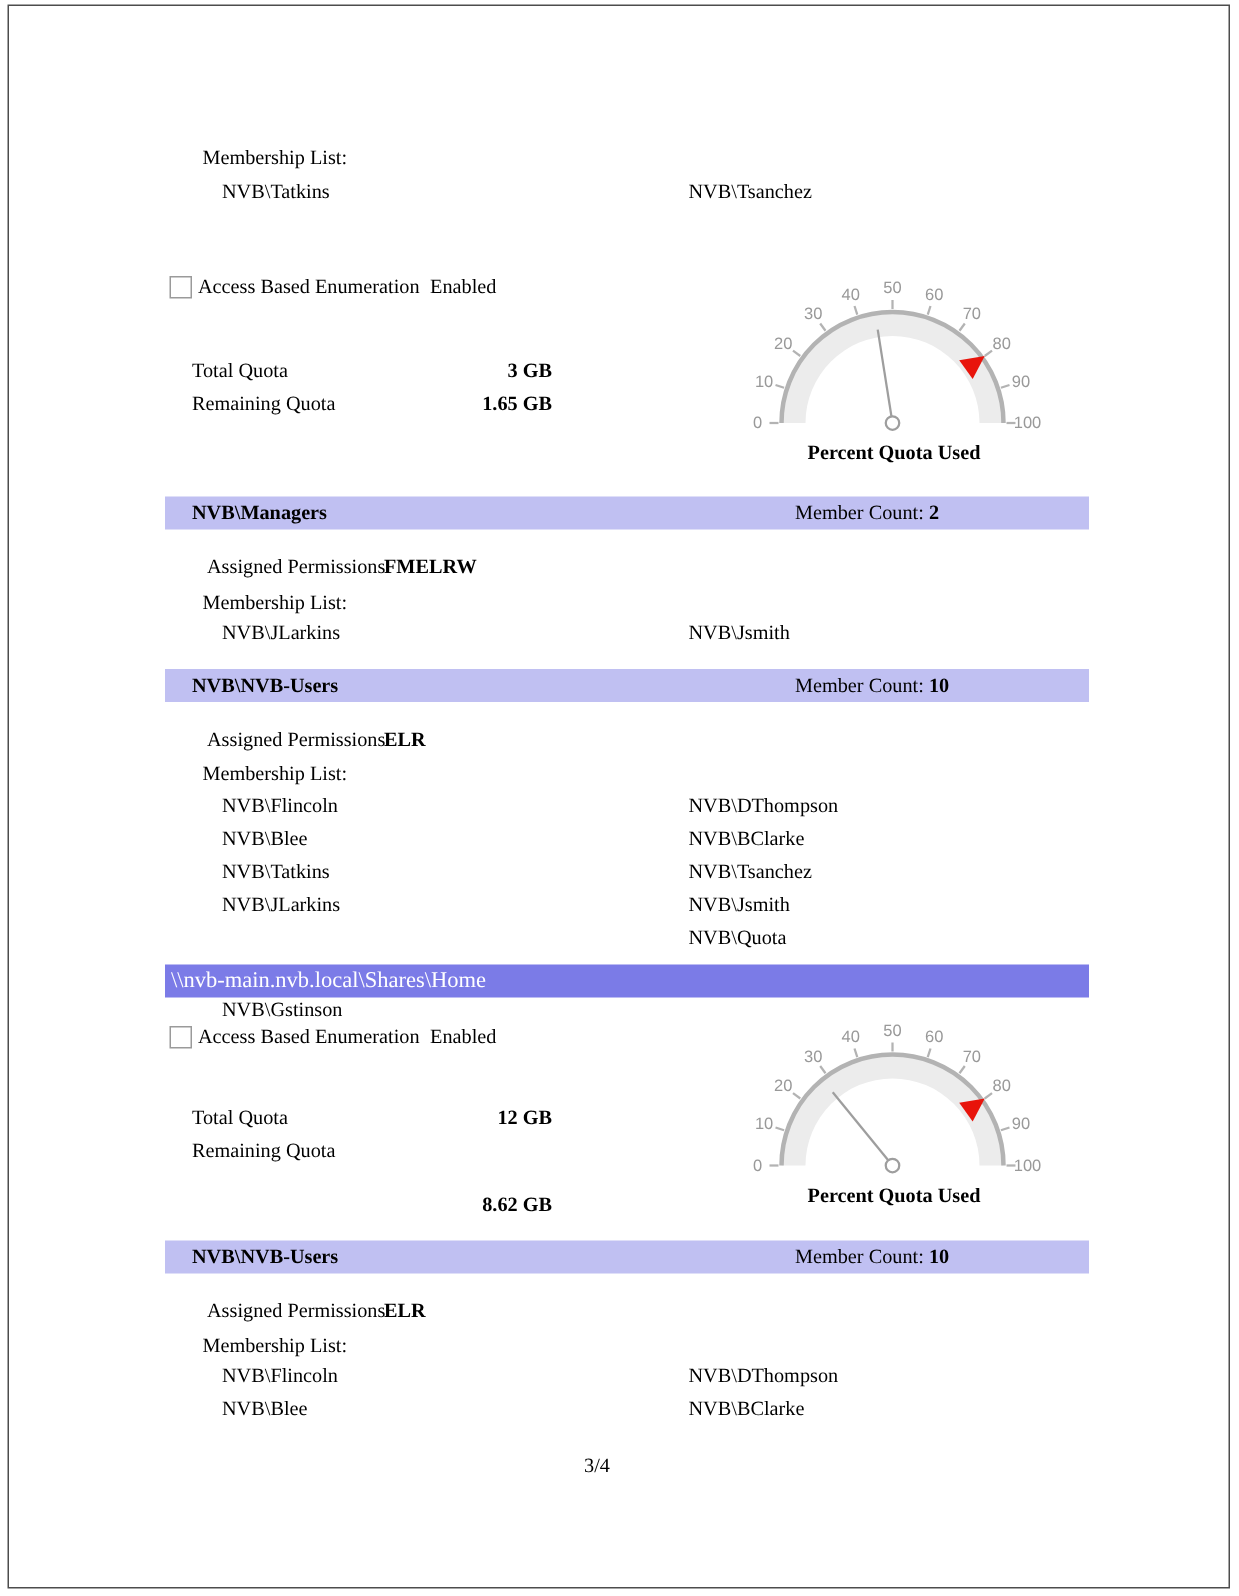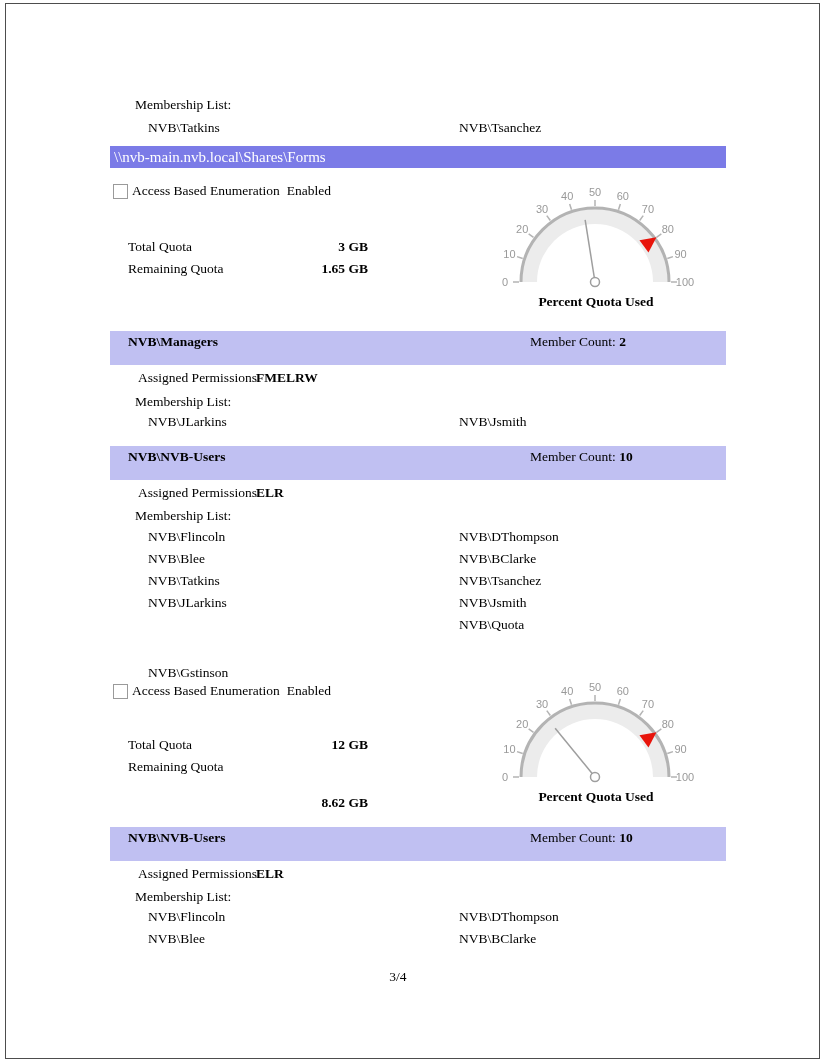--- a/index.html
+++ b/index.html
@@ -4,21 +4,21 @@
 <style>
   html,body{margin:0;padding:0;background:#fff;}
   .page{position:relative;width:826px;height:1064px;background:#ffffff;
         font-family:"Liberation Serif","DejaVu Serif",serif;color:#000;overflow:hidden;}
   .page-border{position:absolute;left:5px;top:3px;width:813px;height:1054px;
         border:1px solid #4d4d4d;pointer-events:none;}
   .t{position:absolute;font-size:13.5px;line-height:15px;white-space:nowrap;}
   .b{font-weight:bold;}
   .share-bar{position:absolute;left:110px;width:616px;height:22px;color:#fff;
         font-size:15px;line-height:22px;padding-left:4px;box-sizing:border-box;}
-  .group-bar{position:absolute;left:110px;width:616px;height:34px;
+  .group-bar{position:absolute;left:110px;width:616px;height:22px;
         font-size:13.5px;line-height:22px;}
   .group-name{position:absolute;left:18px;top:0;font-weight:bold;}
   .group-count{position:absolute;left:420px;top:0;}
   .checkbox{position:absolute;width:13px;height:13px;background:#fff;
         border:1px solid #9a9a9a;box-sizing:content-box;}
   .quota-val{position:absolute;left:240px;width:128px;text-align:right;
         font-weight:bold;font-size:13.5px;line-height:15px;}
   .gauge-svg{position:absolute;overflow:visible;}
   .gauge-title{position:absolute;left:500px;width:192px;text-align:center;
         font-weight:bold;font-size:13.5px;}
@@ -27,23 +27,20 @@
 </head>
 <body>
 
 <div class="page">
   <div class="page-border"></div>
 
   <div class="t" style="left:135px;top:97px;">Membership List:</div>
   <div class="t" style="left:148px;top:120px;">NVB\Tatkins</div>
   <div class="t" style="left:459px;top:120px;">NVB\Tsanchez</div>
 
-  <div class="share-bar" style="top:146px;background:#7b7be7;">
-    <span>\\nvb-main.nvb.local\Shares\Forms</span>
-  </div>
 
   <span class="checkbox" style="left:113px;top:184px;"></span>
   <div class="t" style="left:132px;top:183px;">
     <span>Access Based Enumeration</span><span style="display:inline-block;width:7px;"></span><span>Enabled</span>
   </div>
 
   <div class="t" style="left:128px;top:239px;">Total Quota</div>
   <div class="quota-val" style="top:239px;">3 GB</div>
   <div class="t" style="left:128px;top:261px;">Remaining Quota</div>
   <div class="quota-val" style="top:261px;">1.65 GB</div>
@@ -100,20 +97,23 @@
   <div class="t" style="left:459px;top:529px;">NVB\DThompson</div>
   <div class="t" style="left:148px;top:551px;">NVB\Blee</div>
   <div class="t" style="left:459px;top:551px;">NVB\BClarke</div>
   <div class="t" style="left:148px;top:573px;">NVB\Tatkins</div>
   <div class="t" style="left:459px;top:573px;">NVB\Tsanchez</div>
   <div class="t" style="left:148px;top:595px;">NVB\JLarkins</div>
   <div class="t" style="left:459px;top:595px;">NVB\Jsmith</div>
   <div class="t" style="left:148px;top:620px;margin-top:45px;">NVB\Gstinson</div>
   <div class="t" style="left:459px;top:617px;">NVB\Quota</div>
 
+  <div class="share-bar" style="top:643px;background:#7b7be7;">
+    <span>\\nvb-main.nvb.local\Shares\Home</span>
+  </div>
 
   <span class="checkbox" style="left:113px;top:684px;"></span>
   <div class="t" style="left:132px;top:683px;">
     <span>Access Based Enumeration</span><span style="display:inline-block;width:7px;"></span><span>Enabled</span>
   </div>
 
   <div class="t" style="left:128px;top:737px;">Total Quota</div>
   <div class="quota-val" style="top:737px;">12 GB</div>
   <div class="t" style="left:128px;top:759px;">Remaining Quota</div>
   <div class="quota-val" style="top:759px;margin-top:36px;">8.62 GB</div>

